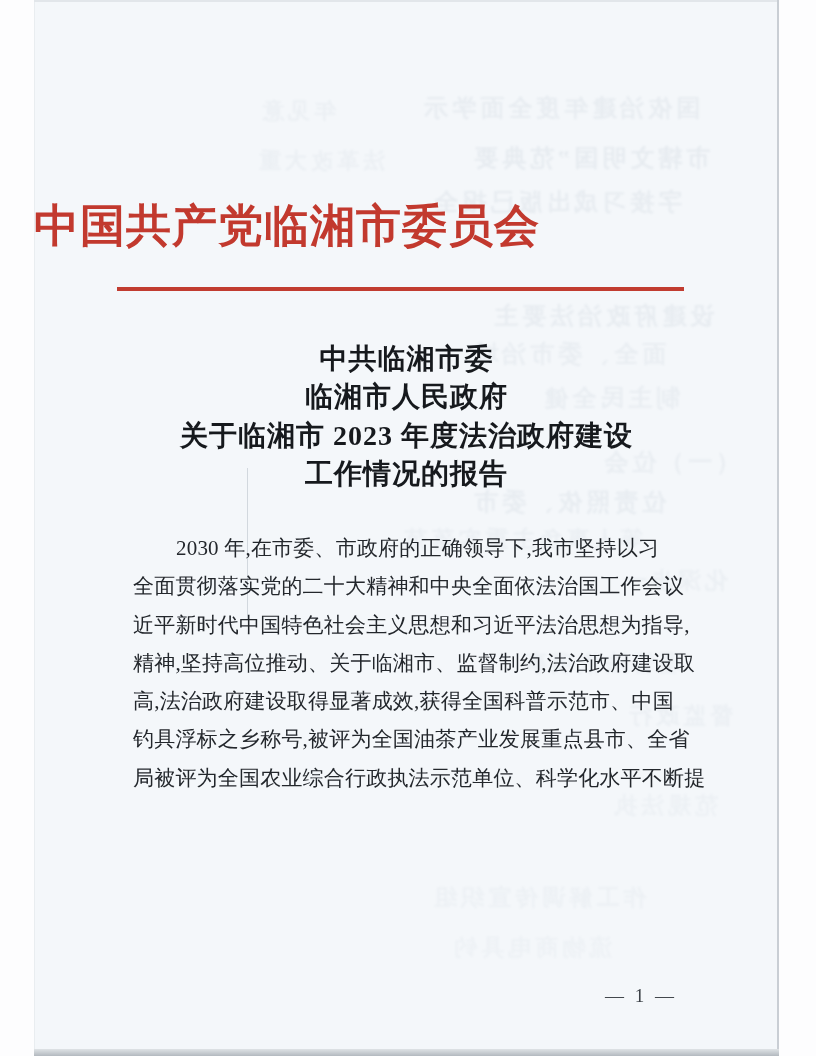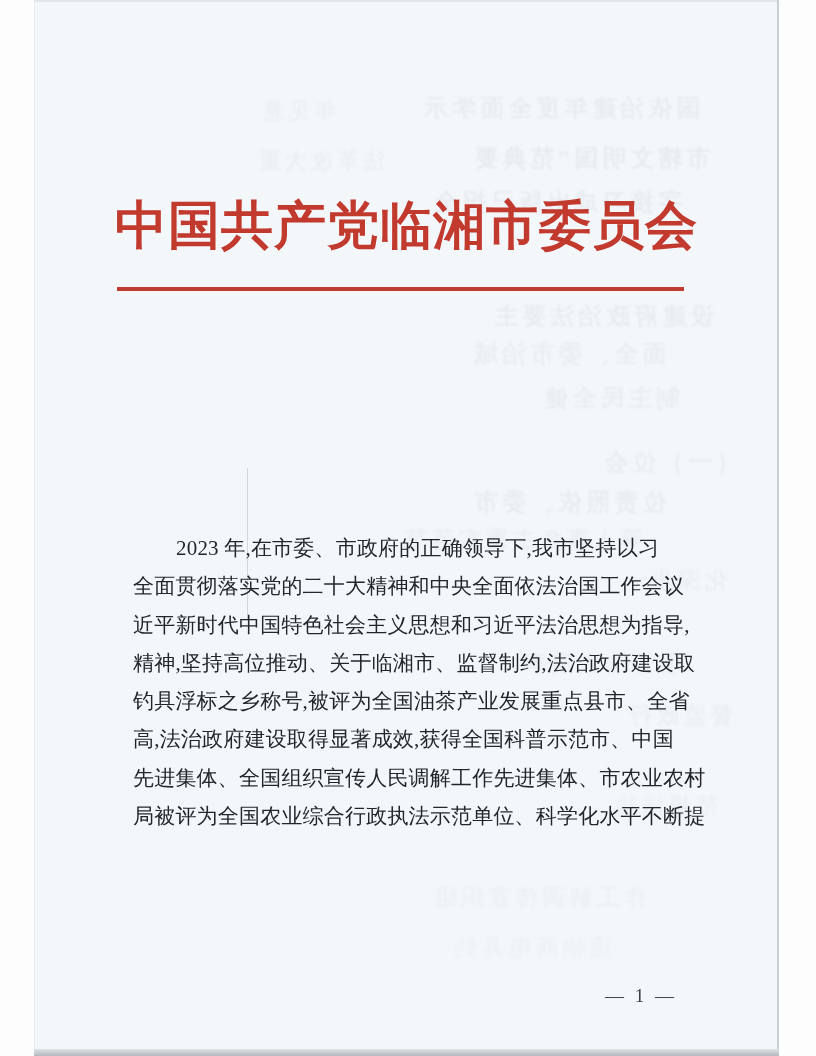--- a/index.html
+++ b/index.html
@@ -67,22 +67,22 @@
     position: absolute;
     left: 247px; top: 468px;
     width: 1px; height: 152px;
     background: rgba(145, 157, 170, 0.35);
   }
   
   .org-name {
     position: absolute;
     left: 34px; top: 198px;
     width: 745px;
-    text-align: center;
-    font-size: 52px;
+    text-align: left;
+    font-size: 45px;
     font-weight: bold;
     color: #c2392e;
     letter-spacing: 1px;
     line-height: 56px;
   }
   .red-rule {
     position: absolute;
     left: 117px; top: 287px;
     width: 567px; height: 4px;
     background: #c13c30;
@@ -150,29 +150,34 @@
       <div class="bleed" style="left: 430px; top: 882px; font-size: 23px; opacity: 0.06;">作工解调传宣织组</div>
       <div class="bleed" style="left: 450px; top: 932px; font-size: 23px; opacity: 0.05;">流物商电具钓</div>
     </div>
 
   <div class="crease"></div>
 
   <div class="org-name">中国共产党临湘市委员会</div>
 
   <div class="red-rule"></div>
 
+  <div class="doc-title">
+    <div class="title-line">中共临湘市委</div>
+    <div class="title-line">临湘市人民政府</div>
+    <div class="title-line">关于临湘市 2023 年度法治政府建设</div>
+    <div class="title-line">工作情况的报告</div>
+  </div>
 
   <div class="body-block">
-    <div class="body-line indent-2">2023 年,在市委、市政府的正确领导下,我市坚持以习</div>
+    <div class="body-line indent-2">2030 年,在市委、市政府的正确领导下,我市坚持以习</div>
     <div class="body-line">全面贯彻落实党的二十大精神和中央全面依法治国工作会议</div>
     <div class="body-line">近平新时代中国特色社会主义思想和习近平法治思想为指导,</div>
     <div class="body-line">精神,坚持高位推动、关于临湘市、监督制约,法治政府建设取</div>
+    <div class="body-line">高,法治政府建设取得显著成效,获得全国科普示范市、中国</div>
     <div class="body-line">钓具浮标之乡称号,被评为全国油茶产业发展重点县市、全省</div>
-    <div class="body-line">高,法治政府建设取得显著成效,获得全国科普示范市、中国</div>
-    <div class="body-line">先进集体、全国组织宣传人民调解工作先进集体、市农业农村</div>
     <div class="body-line">局被评为全国农业综合行政执法示范单位、科学化水平不断提</div>
   </div>
 
   <div class="page-number">— 1 —</div>
 
   <div class="sheet-right-edge"></div>
   <div class="sheet-bottom-edge"></div>
 
 </div>
 

